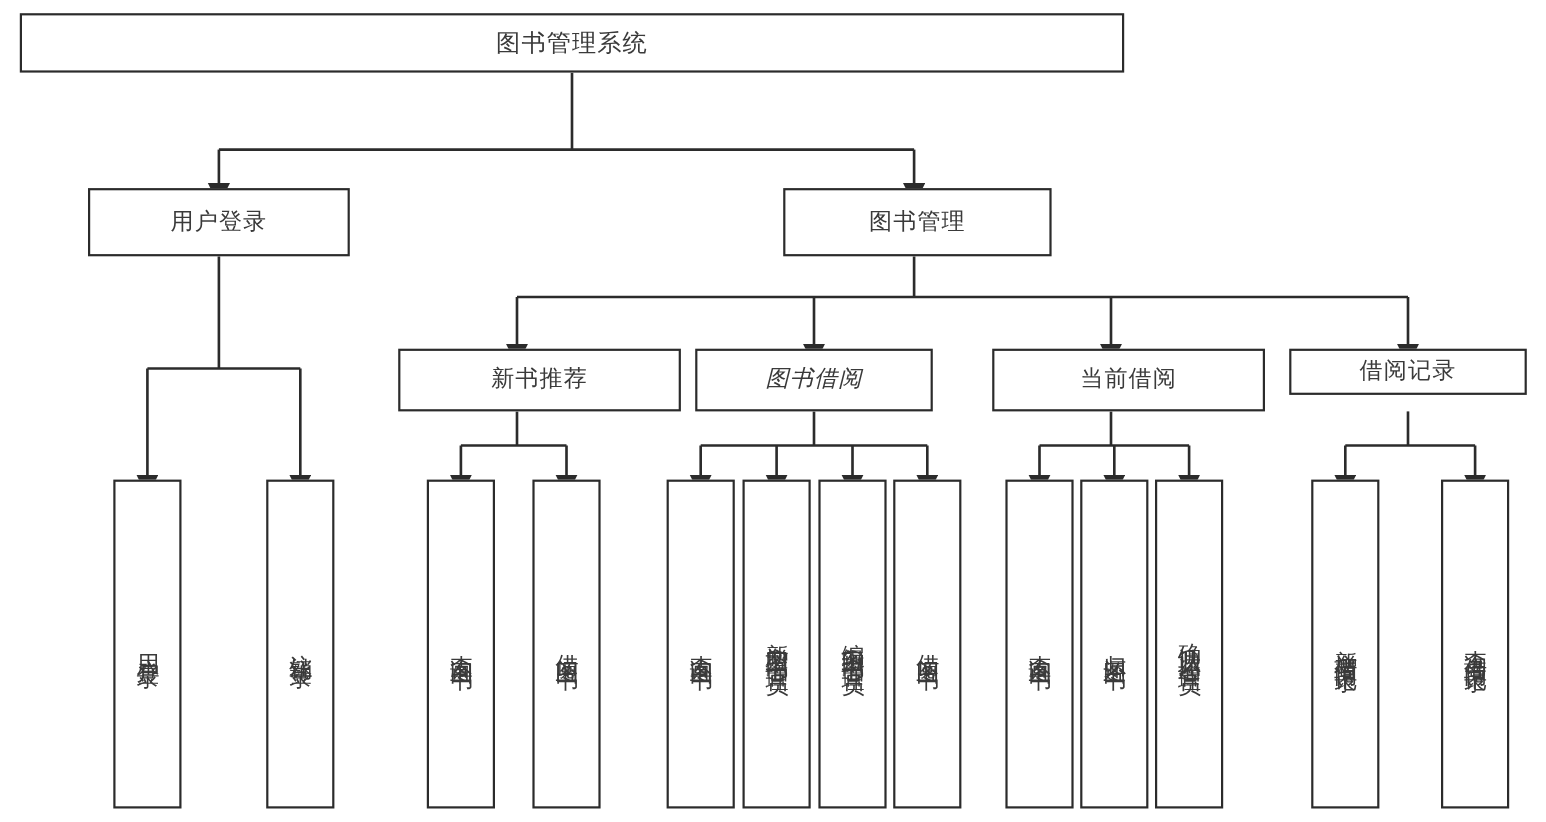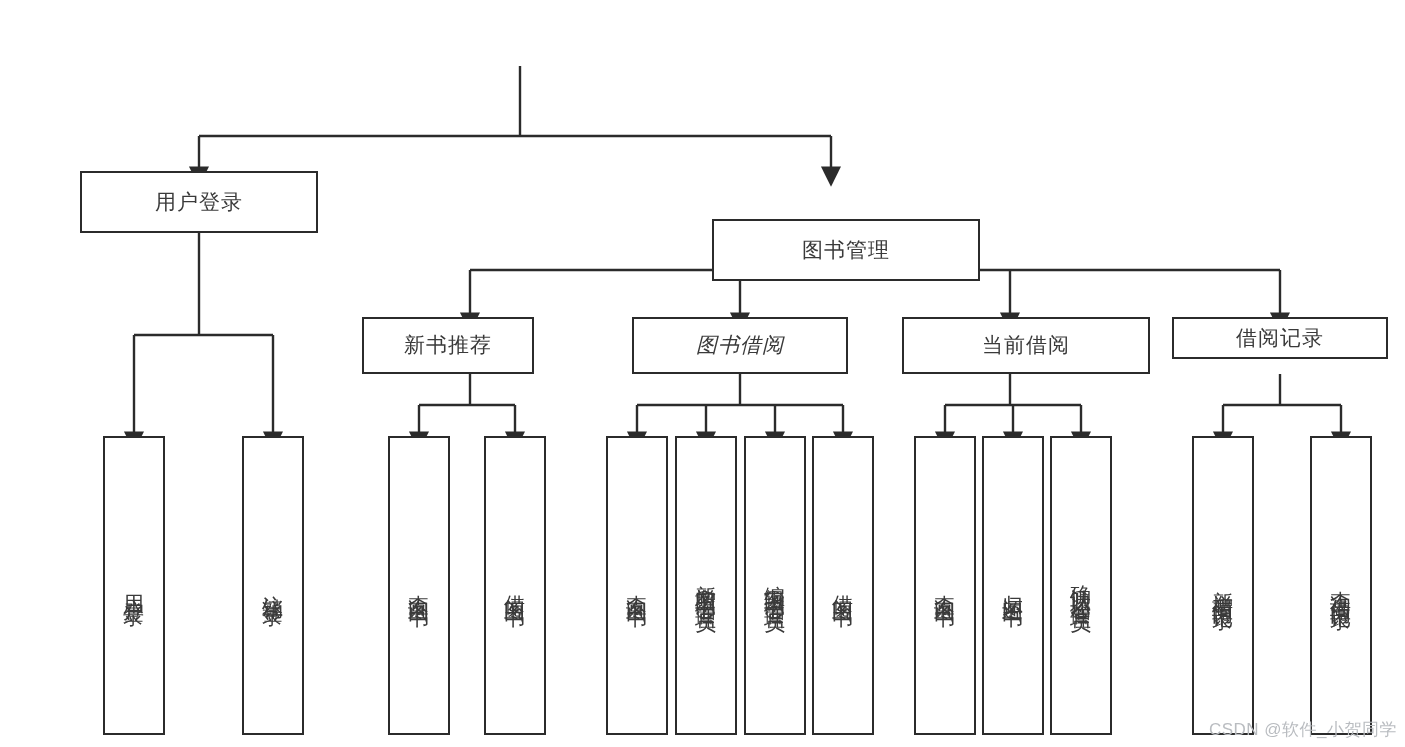--- a/index.html
+++ b/index.html
@@ -92,29 +92,32 @@
         <line x1="945" y1="405" x2="945" y2="435" stroke="#2b2b2b" stroke-width="2.4" marker-end="url(#arrowhead)"></line>
         <line x1="1013" y1="405" x2="1013" y2="435" stroke="#2b2b2b" stroke-width="2.4" marker-end="url(#arrowhead)"></line>
         <line x1="1081" y1="405" x2="1081" y2="435" stroke="#2b2b2b" stroke-width="2.4" marker-end="url(#arrowhead)"></line>
         <line x1="1280" y1="374" x2="1280" y2="405" stroke="#2b2b2b" stroke-width="2.4"></line>
         <line x1="1223" y1="405" x2="1341" y2="405" stroke="#2b2b2b" stroke-width="2.4"></line>
         <line x1="1223" y1="405" x2="1223" y2="435" stroke="#2b2b2b" stroke-width="2.4" marker-end="url(#arrowhead)"></line>
         <line x1="1341" y1="405" x2="1341" y2="435" stroke="#2b2b2b" stroke-width="2.4" marker-end="url(#arrowhead)"></line>
       </g>
   </svg>
 
+  <div class="node root" id="node-root" style="left: 18px; top: 12px; width: 1004px; height: 54px;">
+    <span class="label">图书管理系统</span>
+  </div>
 
   <div id="node-layer">
       <div class="node level2" id="node-user-login" style="left: 80px; top: 171px; width: 238px; height: 62px;">
         <span class="label">用户登录</span>
       </div>
-      <div class="node level2" id="node-book-manage" style="left: 712px; top: 171px; width: 268px; height: 62px; margin-top: 48px;">
+      <div class="node level2" id="node-book-manage" style="left: 712px; top: 171px; width: 244px; height: 62px;">
         <span class="label">图书管理</span>
       </div>
-      <div class="node level3" id="node-new-book-rec" style="left: 362px; top: 317px; width: 172px; height: 57px;">
+      <div class="node level3" id="node-new-book-rec" style="left: 362px; top: 317px; width: 257px; height: 57px;">
         <span class="label">新书推荐</span>
       </div>
       <div class="node level3" id="node-book-borrow" style="left: 632px; top: 317px; width: 216px; height: 57px; font-style: italic;">
         <span class="label">图书借阅</span>
       </div>
       <div class="node level3" id="node-current-borrow" style="left: 902px; top: 317px; width: 248px; height: 57px;">
         <span class="label">当前借阅</span>
       </div>
       <div class="node level3" id="node-borrow-record" style="left: 1172px; top: 317px; width: 216px; height: 42px; justify-content: center;">
         <span class="label">借阅记录</span>
@@ -153,14 +156,13 @@
         <span class="label">确认归还（管理员）</span>
       </div>
       <div class="node leaf" id="node-leaf-add-record" style="left: 1192px; top: 436px; width: 62px; height: 299px;">
         <span class="label">新增借阅记录</span>
       </div>
       <div class="node leaf" id="node-leaf-query-record" style="left: 1310px; top: 436px; width: 62px; height: 299px;">
         <span class="label">查询借阅记录</span>
       </div>
     </div>
 
-  <div class="watermark">CSDN @软件_小贺同学</div>
 </div>
 
 </body></html>

